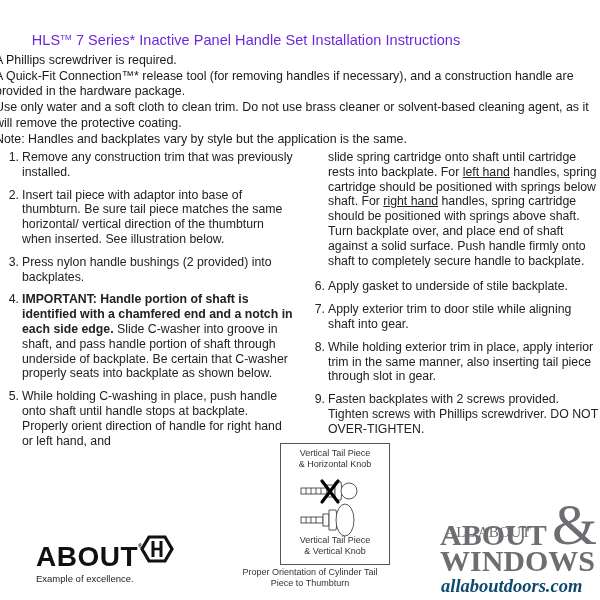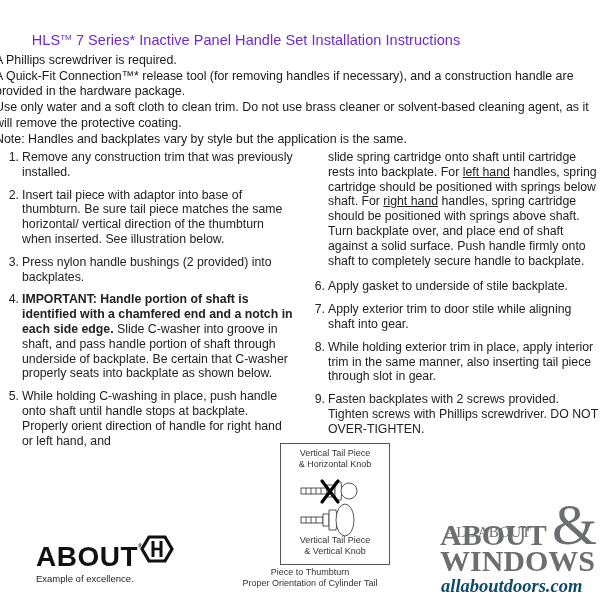--- a/index.html
+++ b/index.html
@@ -126,22 +126,22 @@
       <path d="M48 66 L55 66 Q58 76 55 86 L48 86 Z"></path>
       <ellipse cx="64" cy="76" rx="9" ry="16"></ellipse>
     </g>
   </svg>
   <div class="cap2">
     <div>Vertical Tail Piece</div>
     <div>&amp; Vertical Knob</div>
   </div>
 </div>
 <div class="figcap">
+  <div>Proper Orientation of Cylinder Tail</div>
   <div>Piece to Thumbturn</div>
-  <div>Proper Orientation of Cylinder Tail</div>
 </div>
 
 <div class="hoppe">
   <div class="word"><span>ABOUT</span><span class="reg">®</span></div>
   <svg width="34" height="28" viewBox="0 0 34 28">
     <path d="M9 2 L25 2 L32 14 L25 26 L9 26 L2 14 Z" fill="none" stroke="#111" stroke-width="3.2"></path>
     <line x1="13" y1="6" x2="13" y2="22" stroke="#111" stroke-width="3"></line>
     <line x1="21" y1="6" x2="21" y2="22" stroke="#111" stroke-width="3"></line>
     <line x1="13" y1="14" x2="21" y2="14" stroke="#111" stroke-width="2.5"></line>
   </svg>

